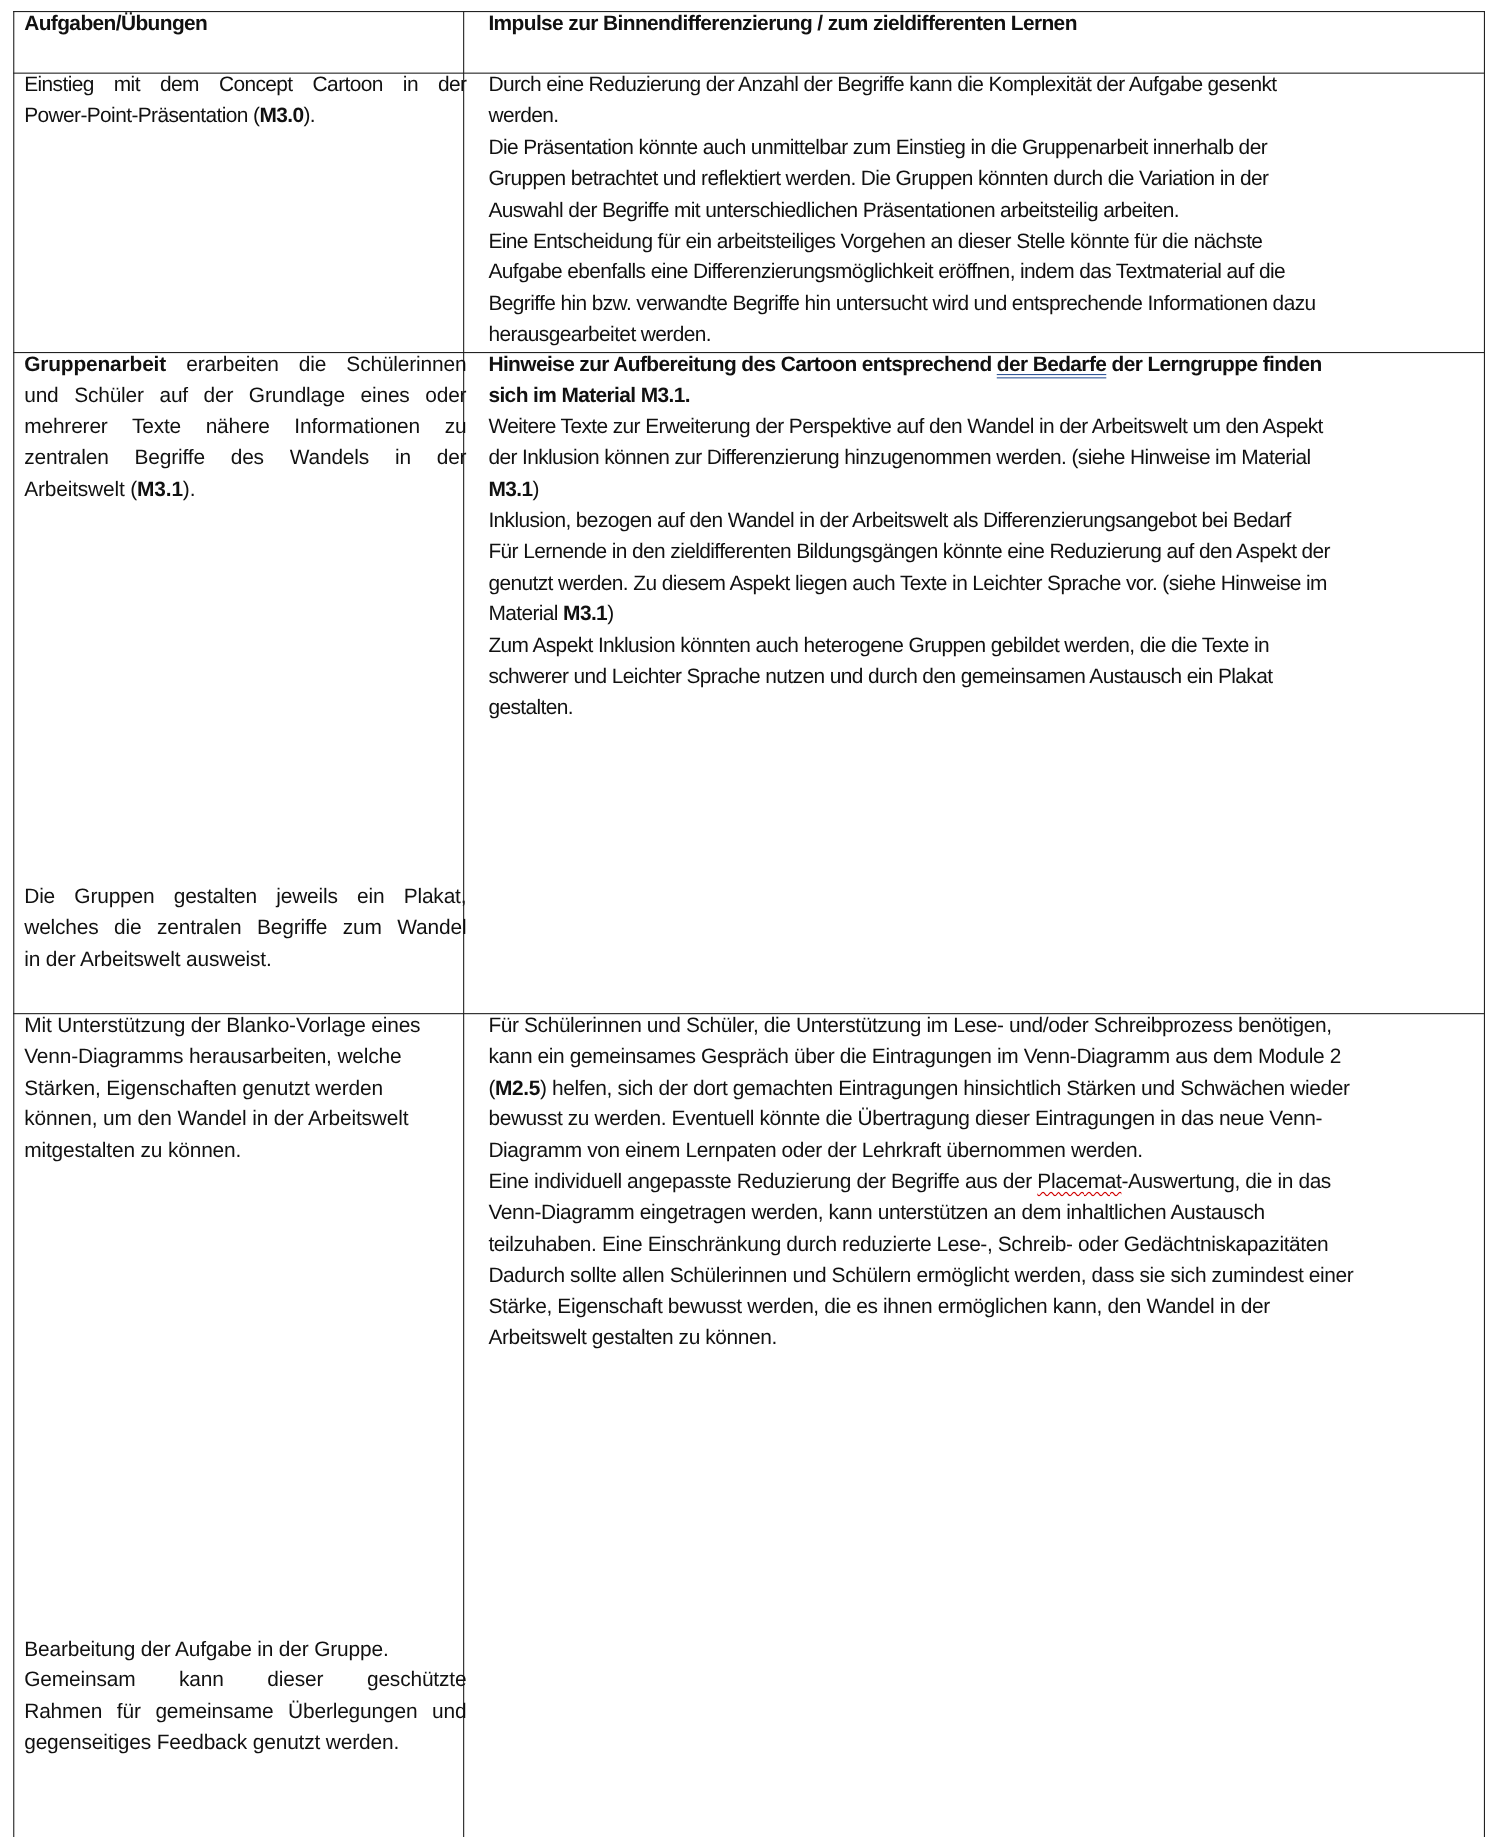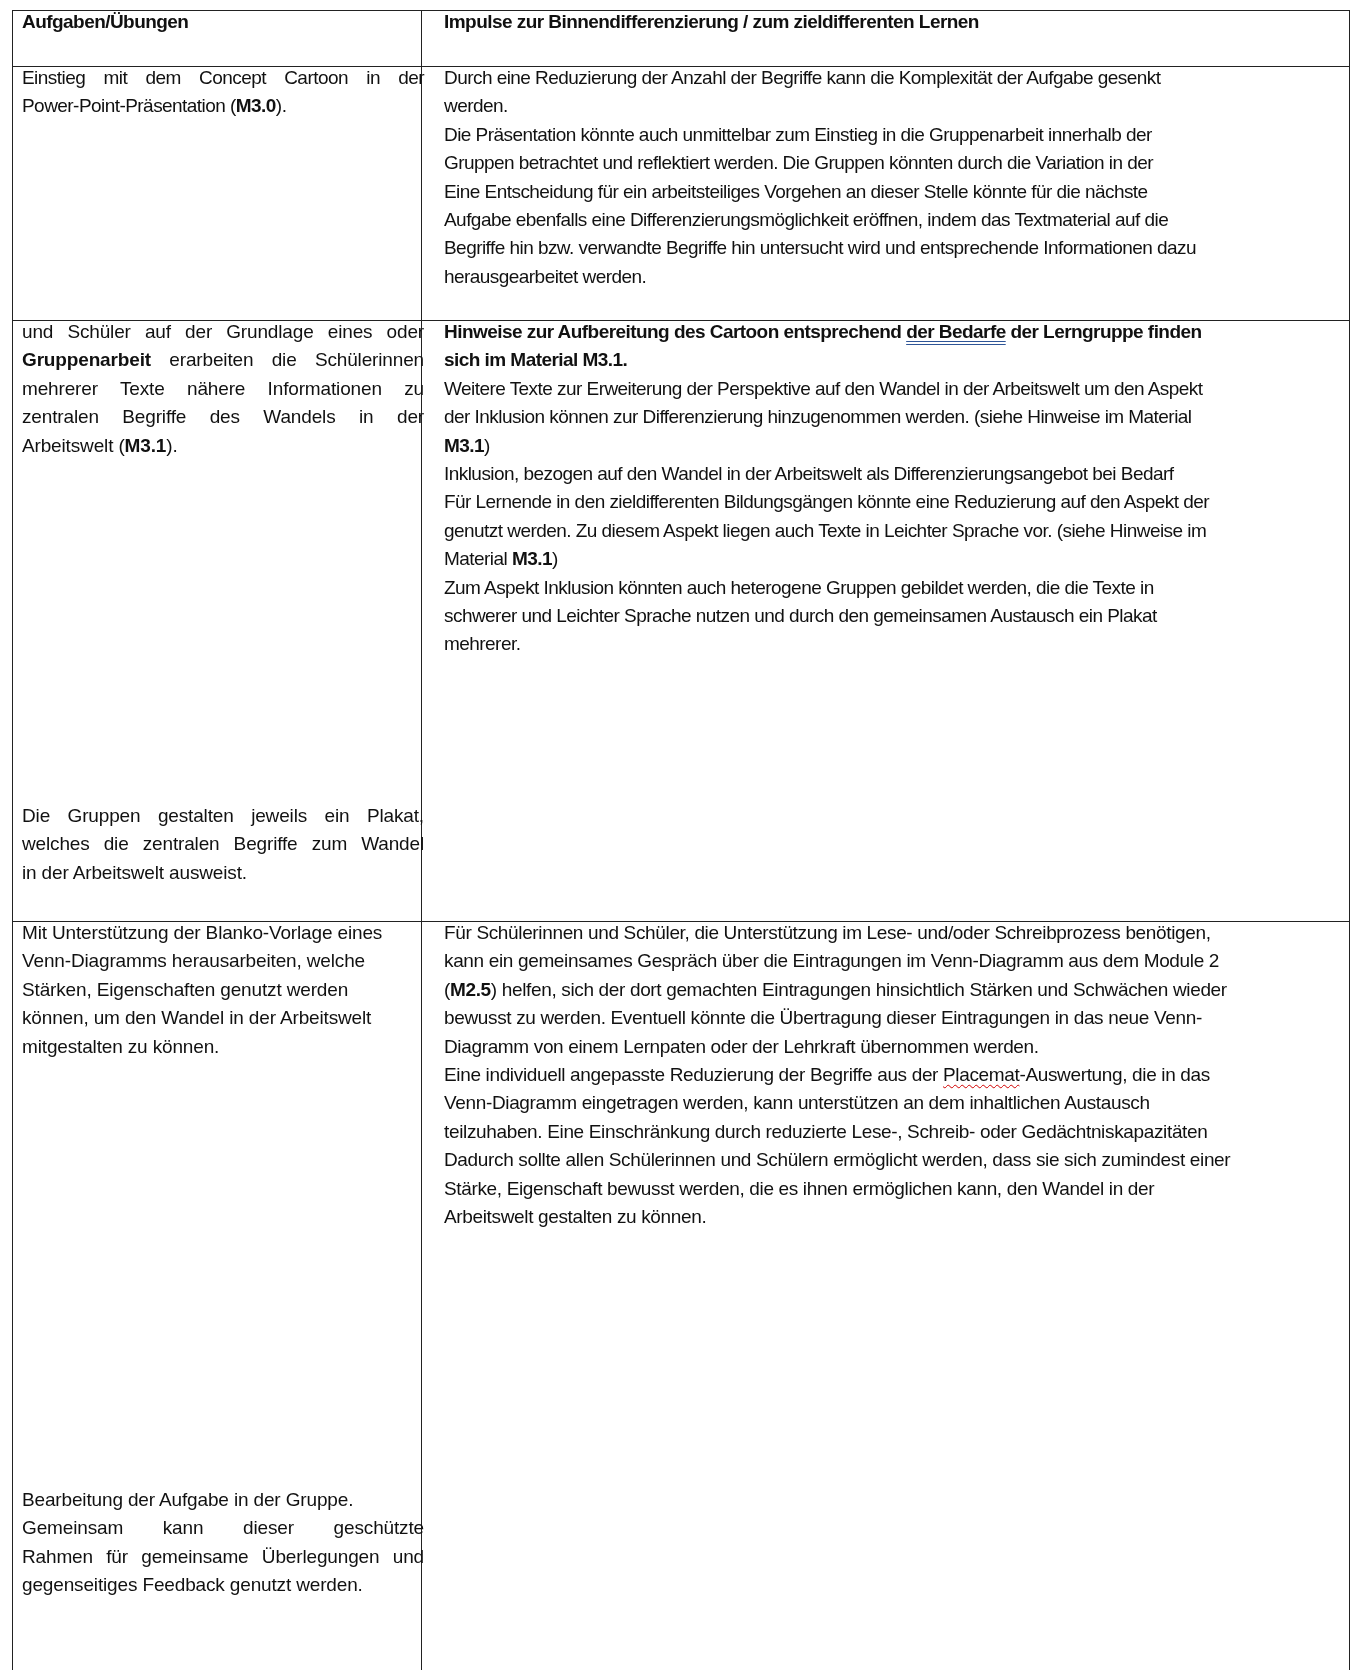--- a/index.html
+++ b/index.html
@@ -35,29 +35,30 @@
 
 <div class="cell left cond" style="top:64px">
   <span class="ln just">Einstieg mit dem Concept Cartoon in der</span>
   <span class="ln"><span>Power-Point-Präsentation (</span><b>M3.0</b><span>).</span></span>
 </div>
 <div class="cell right cond" id="r1right" style="top:64px">
     <span class="ln">Durch eine Reduzierung der Anzahl der Begriffe kann die Komplexität der Aufgabe gesenkt</span>
     <span class="ln">werden.</span>
     <span class="ln">Die Präsentation könnte auch unmittelbar zum Einstieg in die Gruppenarbeit innerhalb der</span>
     <span class="ln">Gruppen betrachtet und reflektiert werden. Die Gruppen könnten durch die Variation in der</span>
+    <span class="ln">Auswahl der Begriffe mit unterschiedlichen Präsentationen arbeitsteilig arbeiten.</span>
     <span class="ln">Eine Entscheidung für ein arbeitsteiliges Vorgehen an dieser Stelle könnte für die nächste</span>
     <span class="ln">Aufgabe ebenfalls eine Differenzierungsmöglichkeit eröffnen, indem das Textmaterial auf die</span>
     <span class="ln">Begriffe hin bzw. verwandte Begriffe hin untersucht wird und entsprechende Informationen dazu</span>
     <span class="ln">herausgearbeitet werden.</span>
   </div>
 
 <div class="cell left" style="top:318px; letter-spacing:-0.15px">
+  <span class="ln just"><b>Gruppenarbeit</b><span> erarbeiten die Schülerinnen</span></span>
   <span class="ln just">und Schüler auf der Grundlage eines oder</span>
-  <span class="ln just"><b>Gruppenarbeit</b><span> erarbeiten die Schülerinnen</span></span>
   <span class="ln just">mehrerer Texte nähere Informationen zu</span>
   <span class="ln just">zentralen Begriffe des Wandels in der</span>
   <span class="ln"><span>Arbeitswelt (</span><b>M3.1</b><span>).</span></span>
 </div>
 <div class="cell left" style="top:802px; letter-spacing:-0.15px">
   <span class="ln just">Die Gruppen gestalten jeweils ein Plakat,</span>
   <span class="ln just">welches die zentralen Begriffe zum Wandel</span>
   <span class="ln">in der Arbeitswelt ausweist.</span>
 </div>
 <div class="cell right cond" style="top:318px">
@@ -65,21 +66,21 @@
   <b class="ln">sich im Material M3.1.</b>
   <span class="ln">Weitere Texte zur Erweiterung der Perspektive auf den Wandel in der Arbeitswelt um den Aspekt</span>
   <span class="ln">der Inklusion können zur Differenzierung hinzugenommen werden. (siehe Hinweise im Material</span>
   <span class="ln"><b>M3.1</b><span>)</span></span>
   <span class="ln">Inklusion, bezogen auf den Wandel in der Arbeitswelt als Differenzierungsangebot bei Bedarf</span>
   <span class="ln">Für Lernende in den zieldifferenten Bildungsgängen könnte eine Reduzierung auf den Aspekt der</span>
   <span class="ln">genutzt werden. Zu diesem Aspekt liegen auch Texte in Leichter Sprache vor. (siehe Hinweise im</span>
   <span class="ln"><span>Material </span><b>M3.1</b><span>)</span></span>
   <span class="ln">Zum Aspekt Inklusion könnten auch heterogene Gruppen gebildet werden, die die Texte in</span>
   <span class="ln">schwerer und Leichter Sprache nutzen und durch den gemeinsamen Austausch ein Plakat</span>
-  <span class="ln">mehrerer.</span>
+  <span class="ln">gestalten.</span>
 </div>
 
 <div class="cell left" style="top:919px; letter-spacing:-0.15px">
   <span class="ln">Mit Unterstützung der Blanko-Vorlage eines</span>
   <span class="ln">Venn-Diagramms herausarbeiten, welche</span>
   <span class="ln">Stärken, Eigenschaften genutzt werden</span>
   <span class="ln">können, um den Wandel in der Arbeitswelt</span>
   <span class="ln">mitgestalten zu können.</span>
 </div>
 <div class="cell left" style="top:1486px; letter-spacing:-0.15px">

